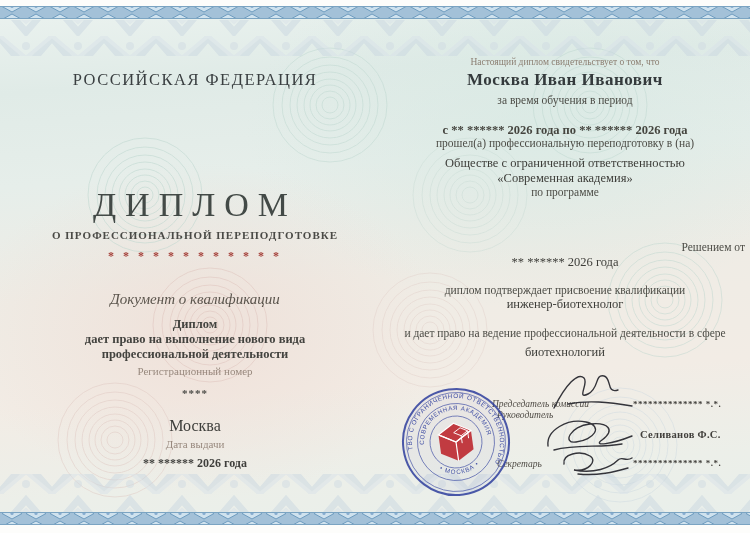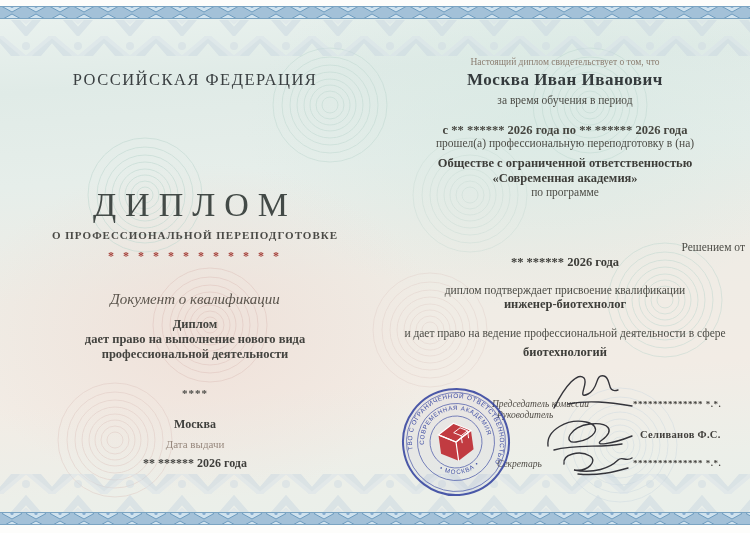--- a/index.html
+++ b/index.html
@@ -21,28 +21,28 @@
   .country{top:70px;font-size:16.5px;letter-spacing:1.5px;color:#3a3f41;font-weight:500;}
   .diplom{top:186px;font-size:34px;letter-spacing:9px;color:#434a47;}
   .diplom-sub{top:229px;font-size:11px;letter-spacing:1px;font-weight:600;color:#4a4a46;}
   .dots{top:249px;font-size:12px;letter-spacing:3px;font-weight:700;color:#a5403a;}
   .docqual{top:291px;font-size:15px;font-style:italic;color:#5a544c;}
   .grant{top:317px;font-size:12.5px;font-weight:700;color:#43433f;line-height:1.18;}
   .mutedlbl{font-size:11px;color:#98897e;}
   .reg-label{top:365px;}
   .reg-value{top:387px;font-size:11px;font-weight:700;color:#4a4a46;letter-spacing:1px;}
   .city-label{top:401px;}
-  .city-value{top:417px;font-size:12px;font-weight:700;color:#3f3f3c;}
+  .city-value{top:417px;font-size:16px;font-weight:400;color:#3f3f3c;}
   .date-label{top:438px;}
   .date-value{top:456px;font-size:12px;font-weight:700;color:#3f3f3c;}
 
   .intro{top:57px;font-size:9.5px;color:#8b7e71;}
   .holder{top:70px;font-size:17px;font-weight:700;color:#343a3c;letter-spacing:0.5px;}
   .r-reg{font-size:11.5px;color:#4c4c46;}
-  .r-bold{font-weight:700;color:#3d3d39;font-size:12.5px;}
+  .r-bold{font-weight:400;color:#3d3d39;font-size:12.5px;}
   .period1{top:94px;}
   .period2{top:123px;font-size:12.5px;font-weight:600;color:#45453f;}
   .period3{top:137px;}
   .org1{top:156px;}
   .org2{top:171px;}
   .program-label{top:186px;}
   .program-value{top:200px;font-size:12px;}
   .decision-label{top:241px;text-align:right;}
   .decision-date{top:255px;}
   .qual1{top:284px;}
@@ -119,20 +119,21 @@
   <div class="abs ctr leftcol dots">* * * * * * * * * * * *</div>
 
   <div class="abs ctr leftcol docqual">Документ о квалификации</div>
 
   <div class="abs ctr leftcol grant">
     <div>Диплом</div>
     <div>дает право на выполнение нового вида</div>
     <div>профессиональной деятельности</div>
   </div>
 
+  <div class="abs ctr leftcol mutedlbl reg-label">Регистрационный номер</div>
   <div class="abs ctr leftcol reg-value">****</div>
 
   <div class="abs ctr leftcol city-value">Москва</div>
 
   <div class="abs ctr leftcol mutedlbl date-label">Дата выдачи</div>
   <div class="abs ctr leftcol date-value">** ****** 2026 года</div>
 
   <div class="abs ctr rightcol intro">Настоящий диплом свидетельствует о том, что</div>
   <div class="abs ctr rightcol holder">Москва Иван Иванович</div>
 

